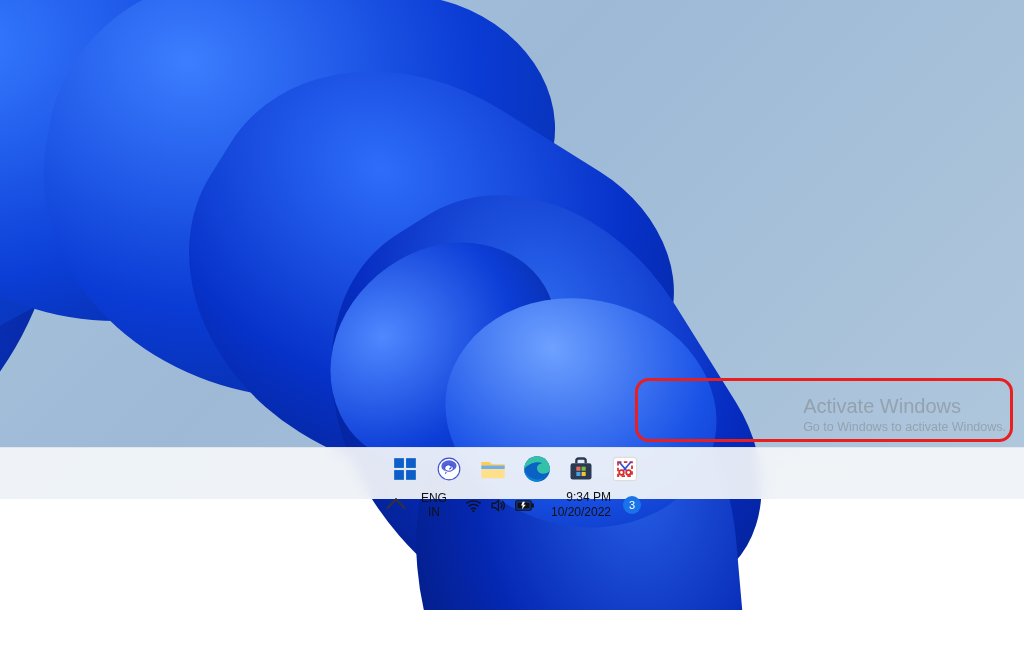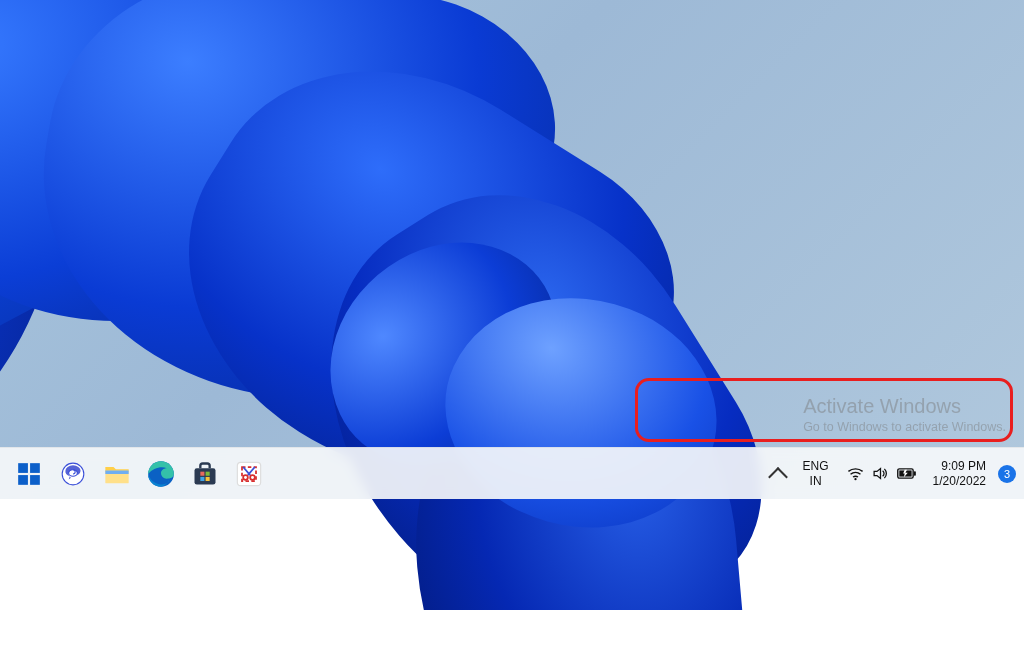--- a/index.html
+++ b/index.html
@@ -59,20 +59,21 @@
     .taskbar {
       position: absolute;
       left: 0; bottom: 0; width: 100%; height: 52px;
       background: rgba(245,247,250,0.92);
       backdrop-filter: blur(6px);
       border-top: 1px solid rgba(0,0,0,0.05);
       display: flex;
       align-items: center;
       justify-content: space-between;
       padding: 0 2px 0 8px;
+      flex-direction: column;
     }
     .pinned {
       display: flex;
       align-items: center;
       gap: 2px;
     }
     .tb-item {
       width: 42px; height: 42px;
       display: flex; align-items: center; justify-content: center;
       border-radius: 6px;
@@ -227,22 +228,22 @@
         <svg width="20" height="15" viewBox="0 0 26 16">
           <rect x="1" y="2" width="20" height="12" rx="2" fill="none" stroke="#111" stroke-width="1.8"></rect>
           <rect x="22" y="5" width="2.5" height="6" rx="1" fill="#111"></rect>
           <rect x="3" y="4" width="16" height="8" fill="#111"></rect>
           <path d="M10 3 l3 0 l-2 4 h3 l-5 6 l1 -5 h-2 z" fill="#fff"></path>
         </svg>
       </div>
 
       <div class="clock tray-btn">
         <div>
-          <div>9:09 PM</div>
-          <div>1/20/2022</div>
+          <div>9:34 PM</div>
+          <div>10/20/2022</div>
         </div>
       </div>
 
       <div class="notif-badge">3</div>
 
     </div>
 
   </div>
 
 </div>

